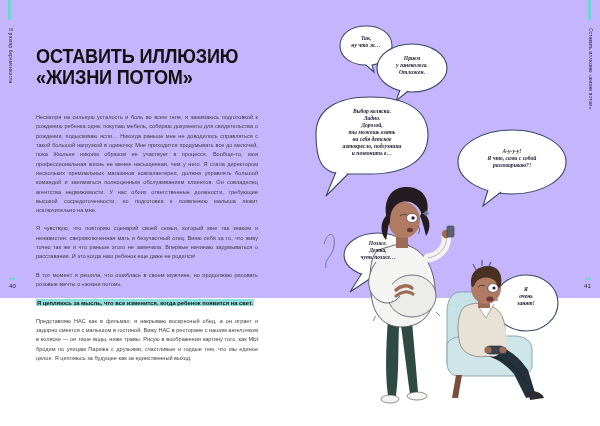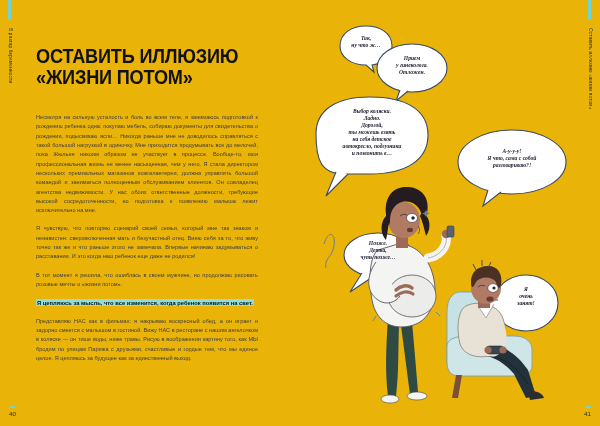--- a/index.html
+++ b/index.html
@@ -15,22 +15,22 @@
   }
   .spread {
     position: relative;
     width: 600px;
     height: 426px;
     background: #ffffff;
   }
   .page {
     position: absolute;
     top: 0;
-    height: 426px;
-    background: #eab308;
+    height: 298px;
+    background: #c4b5fd;
   }
   .page-left  { left: 0;   width: 300px; }
   .page-right { left: 300px; width: 300px; }
 
   
   .vrule {
     position: absolute;
     width: 3px;
     height: 20px;
     background: #6fd4d2;

